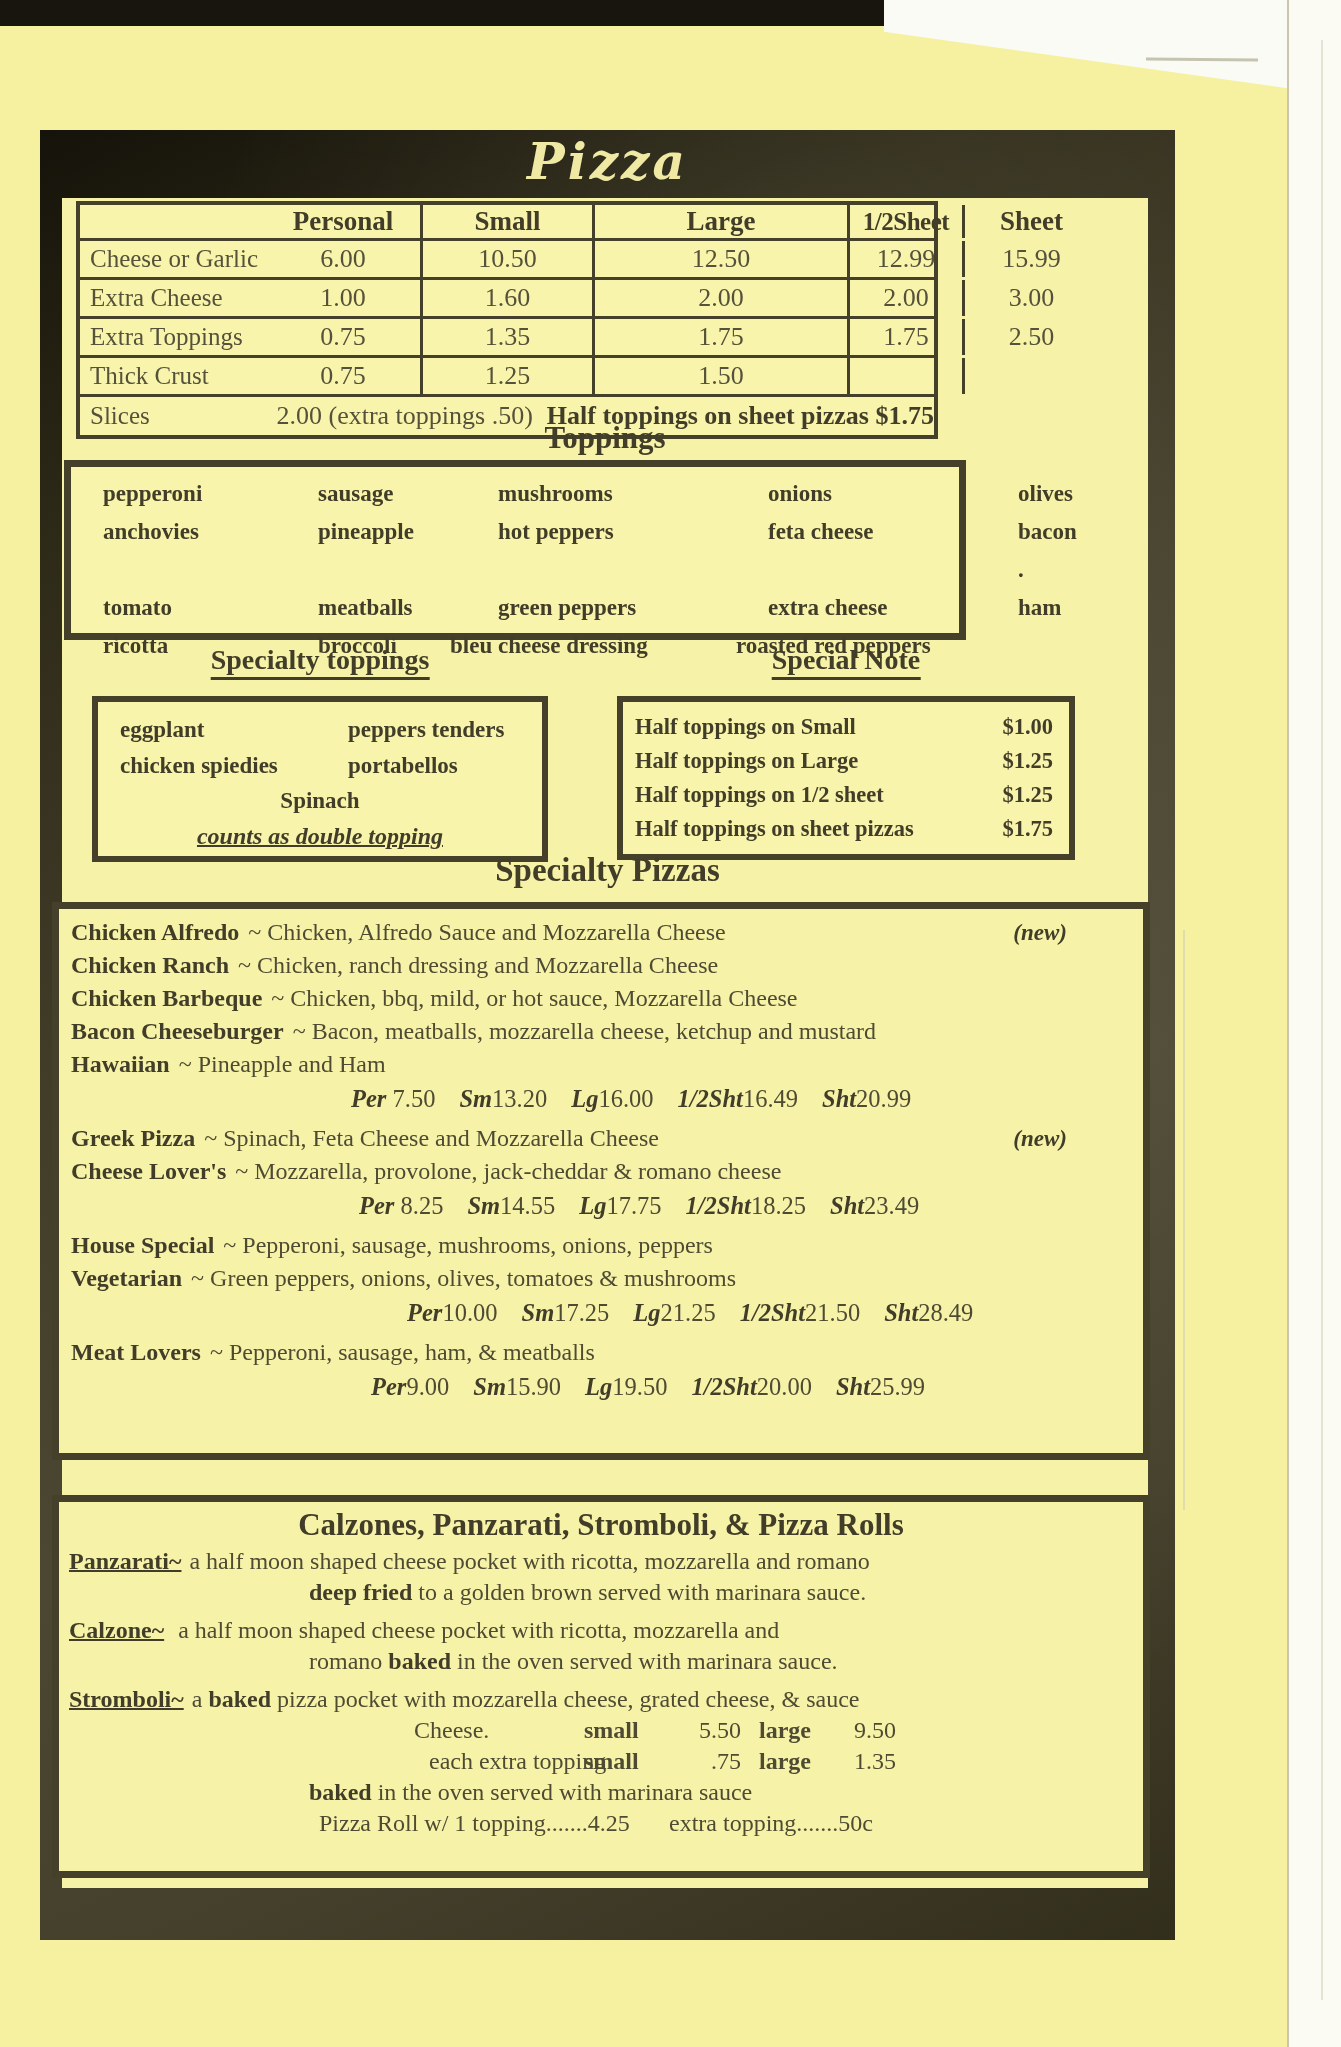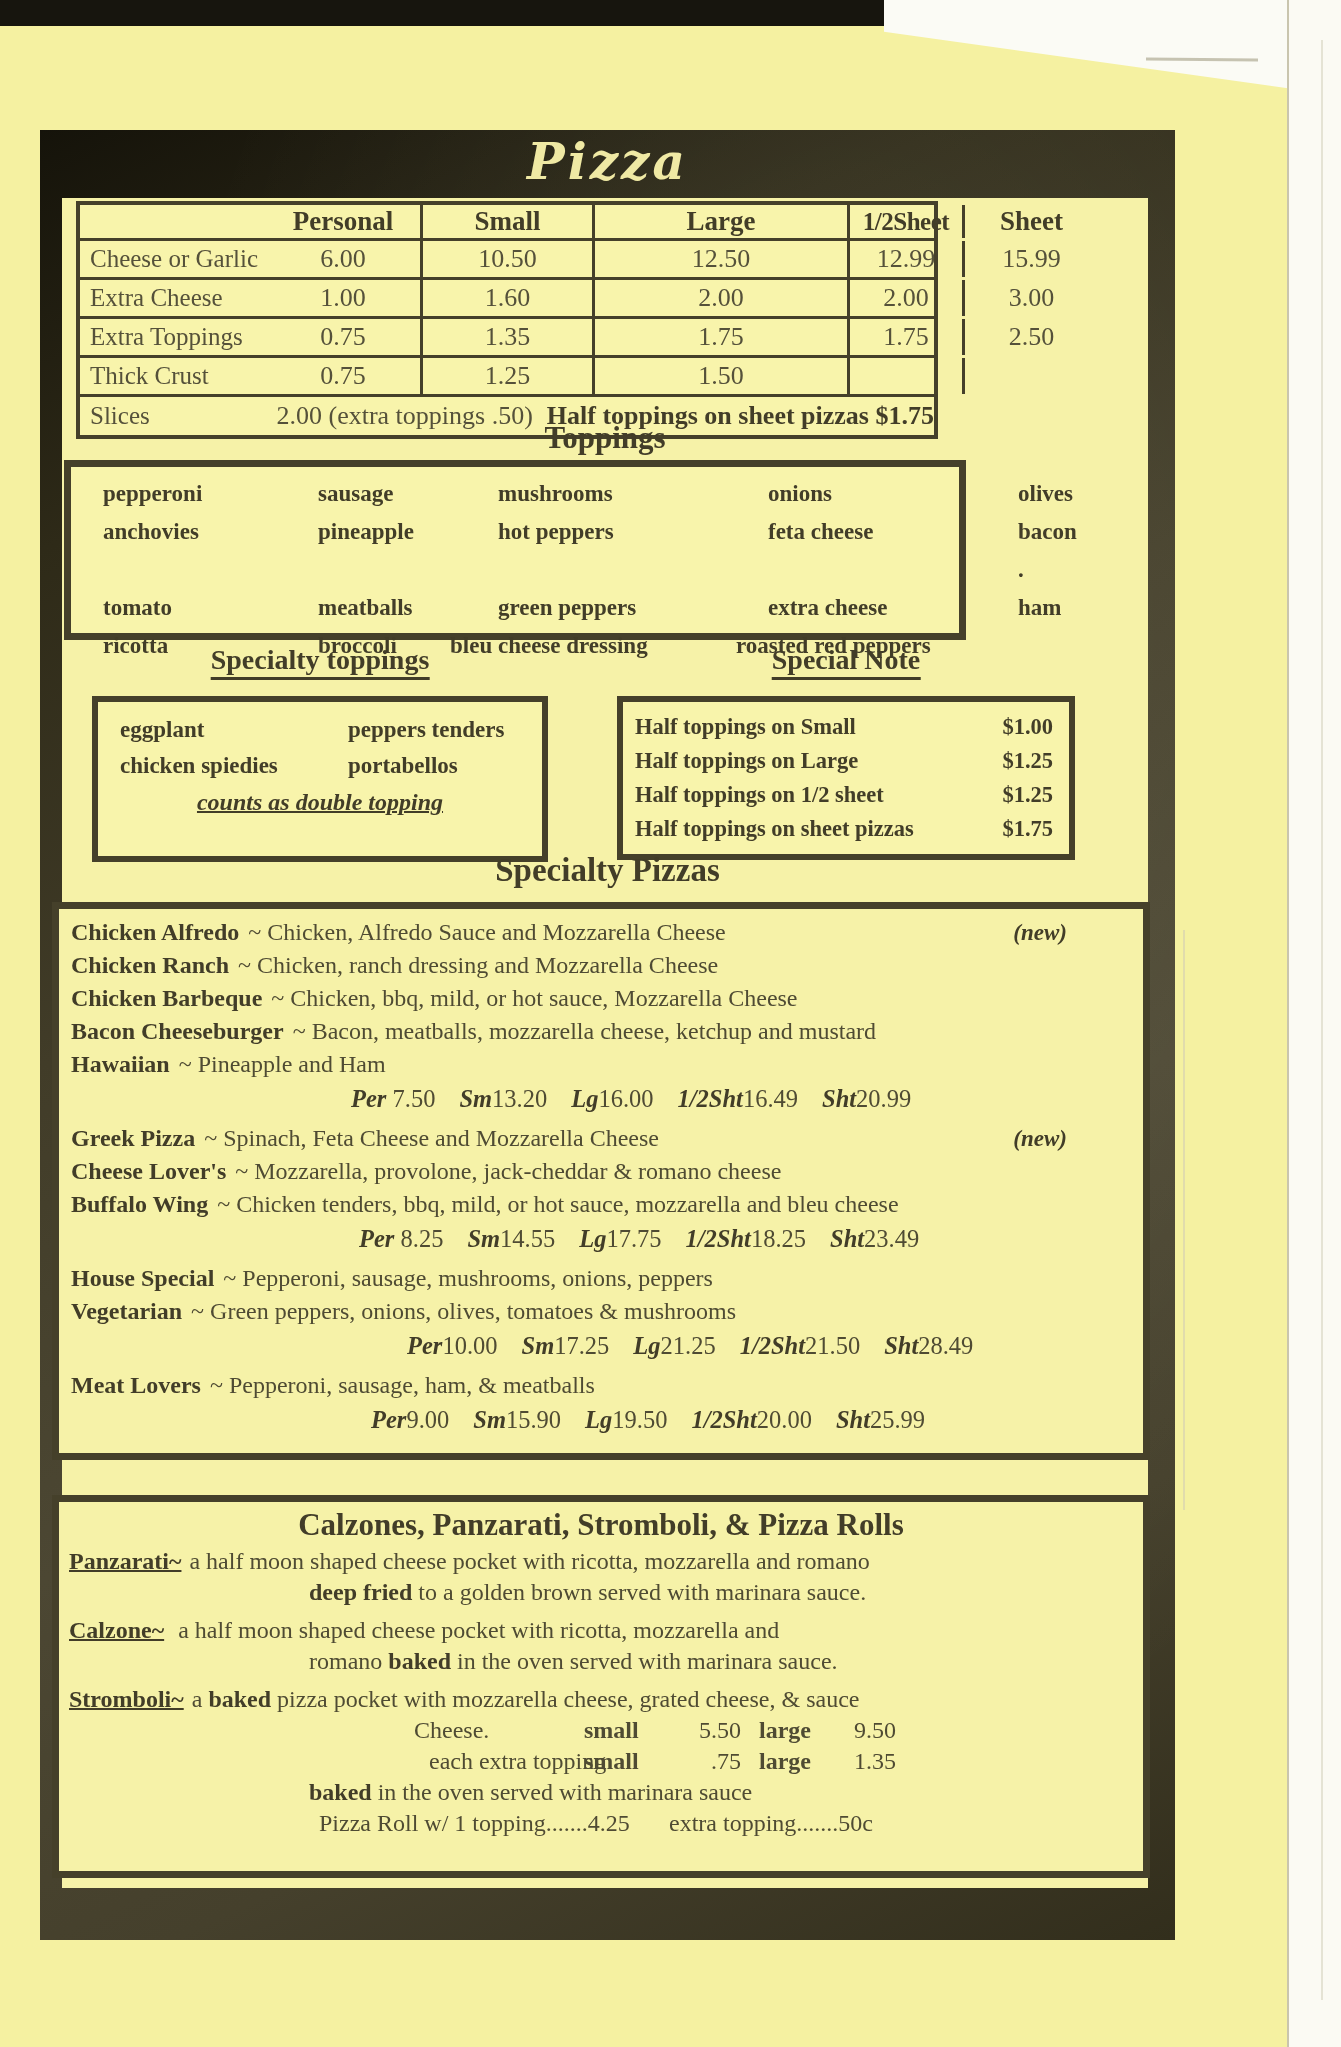--- a/index.html
+++ b/index.html
@@ -208,20 +208,21 @@
     <div class="ul-head st-heading">Specialty toppings</div>
     <div class="ul-head sn-heading">Special Note</div>
 
     <div class="stbox">
       <div class="stg">
         <span>eggplant</span>
         <span>peppers tenders</span>
         <span>chicken spiedies</span>
         <span>portabellos</span>
       </div>
+      <div class="st-center">Spinach</div>
       <div class="st-note">counts as double topping</div>
     </div>
 
     <div class="snbox">
       <div class="snrow">
           <span>Half toppings on Small</span>
           <span>$1.00</span>
         </div>
       <div class="snrow">
           <span>Half toppings on Large</span>
@@ -240,21 +241,20 @@
     <div class="sp-heading">Specialty Pizzas</div>
     <div class="spbox">
       <div class="sp-line"><span class="sp-name">Chicken Alfredo</span><span class="sp-desc">~ Chicken, Alfredo Sauce and Mozzarella Cheese</span><span class="new-tag">(new)</span></div>
       <div class="sp-line"><span class="sp-name">Chicken Ranch</span><span class="sp-desc">~ Chicken, ranch dressing and Mozzarella Cheese</span></div>
       <div class="sp-line"><span class="sp-name">Chicken Barbeque</span><span class="sp-desc">~ Chicken, bbq, mild, or hot sauce, Mozzarella Cheese</span></div>
       <div class="sp-line"><span class="sp-name">Bacon Cheeseburger</span><span class="sp-desc">~ Bacon, meatballs, mozzarella cheese, ketchup and mustard</span></div>
       <div class="sp-line"><span class="sp-name">Hawaiian</span><span class="sp-desc">~ Pineapple and Ham</span></div>
       <div class="sp-price ind-a"><span class="pp"><span class="pl">Per</span><span class="pv"> 7.50</span></span><span class="pp"><span class="pl">Sm</span><span class="pv">13.20</span></span><span class="pp"><span class="pl">Lg</span><span class="pv">16.00</span></span><span class="pp"><span class="pl">1/2Sht</span><span class="pv">16.49</span></span><span class="pp"><span class="pl">Sht</span><span class="pv">20.99</span></span></div>
       <div class="sp-line"><span class="sp-name">Greek Pizza</span><span class="sp-desc">~ Spinach, Feta Cheese and Mozzarella Cheese</span><span class="new-tag">(new)</span></div>
       <div class="sp-line"><span class="sp-name">Cheese Lover's</span><span class="sp-desc">~ Mozzarella, provolone, jack-cheddar &amp; romano cheese</span></div>
-      <div class="sp-line"><span class="sp-name">Buffalo Wing</span><span class="sp-desc">~ Chicken tenders, bbq, mild, or hot sauce, mozzarella and bleu cheese</span></div>
       <div class="sp-price ind-b"><span class="pp"><span class="pl">Per</span><span class="pv"> 8.25</span></span><span class="pp"><span class="pl">Sm</span><span class="pv">14.55</span></span><span class="pp"><span class="pl">Lg</span><span class="pv">17.75</span></span><span class="pp"><span class="pl">1/2Sht</span><span class="pv">18.25</span></span><span class="pp"><span class="pl">Sht</span><span class="pv">23.49</span></span></div>
       <div class="sp-line"><span class="sp-name">House Special</span><span class="sp-desc">~ Pepperoni, sausage, mushrooms, onions, peppers</span></div>
       <div class="sp-line"><span class="sp-name">Vegetarian</span><span class="sp-desc">~ Green peppers, onions, olives, tomatoes &amp; mushrooms</span></div>
       <div class="sp-price ind-c"><span class="pp"><span class="pl">Per</span><span class="pv">10.00</span></span><span class="pp"><span class="pl">Sm</span><span class="pv">17.25</span></span><span class="pp"><span class="pl">Lg</span><span class="pv">21.25</span></span><span class="pp"><span class="pl">1/2Sht</span><span class="pv">21.50</span></span><span class="pp"><span class="pl">Sht</span><span class="pv">28.49</span></span></div>
       <div class="sp-line"><span class="sp-name">Meat Lovers</span><span class="sp-desc">~ Pepperoni, sausage, ham, &amp; meatballs</span></div>
       <div class="sp-price ind-d"><span class="pp"><span class="pl">Per</span><span class="pv">9.00</span></span><span class="pp"><span class="pl">Sm</span><span class="pv">15.90</span></span><span class="pp"><span class="pl">Lg</span><span class="pv">19.50</span></span><span class="pp"><span class="pl">1/2Sht</span><span class="pv">20.00</span></span><span class="pp"><span class="pl">Sht</span><span class="pv">25.99</span></span></div>
     </div>
 
     <div class="czbox">
       <div class="cz-heading">Calzones, Panzarati, Stromboli, &amp; Pizza Rolls</div>

